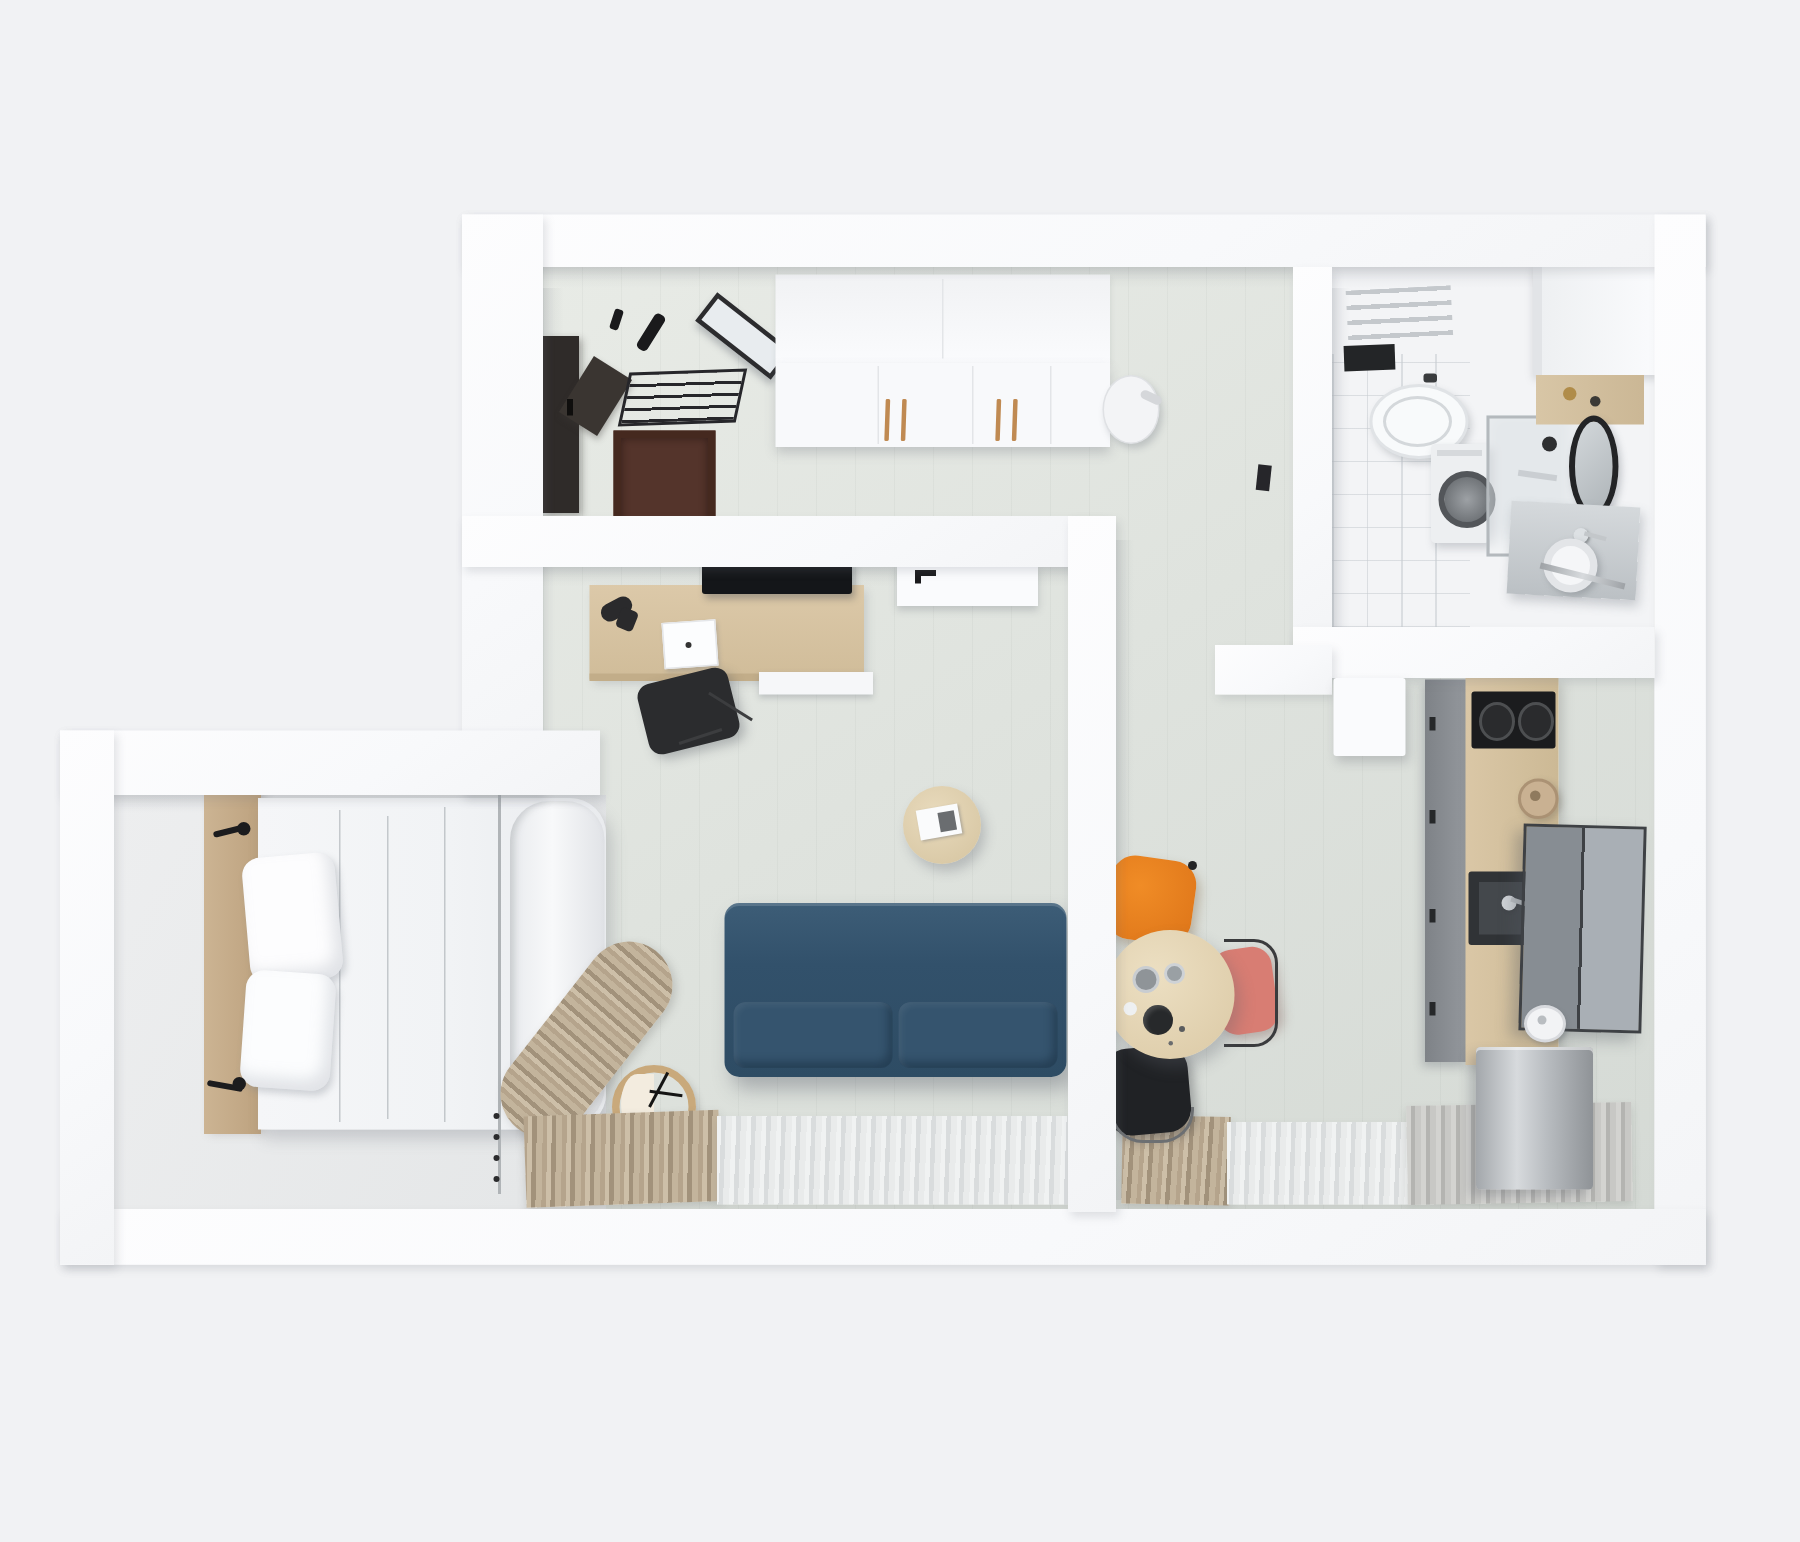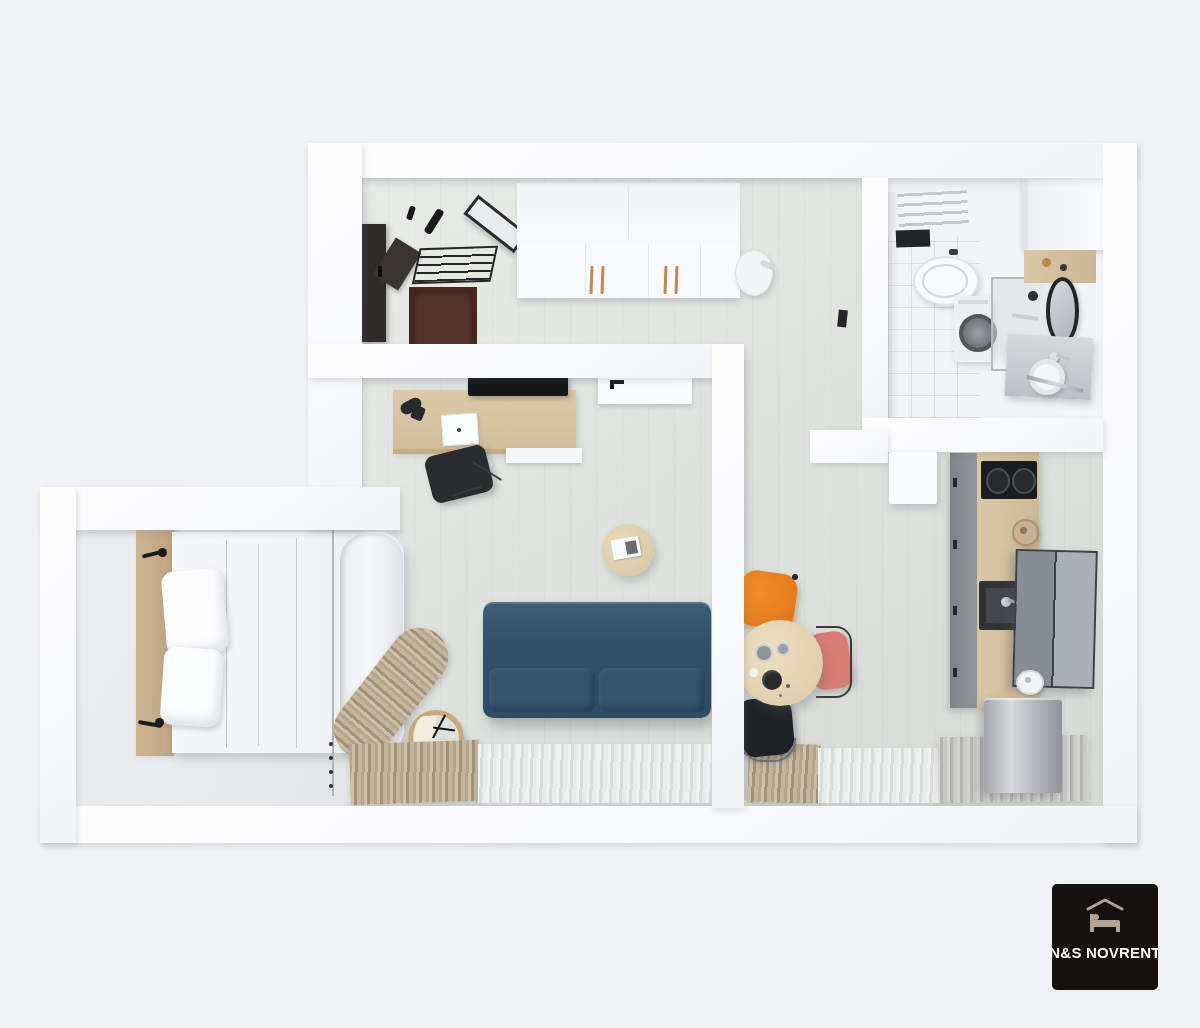--- a/index.html
+++ b/index.html
@@ -196,24 +196,14 @@
   <div class="wall" style="left:40px;top:487px;width:360px;height:43px;"></div>
   <div class="wall" style="left:40px;top:487px;width:36px;height:356px;"></div>
   <div class="wall" style="left:308px;top:344px;width:429px;height:34px;"></div>
   <div class="wall" style="left:712px;top:344px;width:32px;height:464px;"></div>
   <div class="wall" style="left:862px;top:178px;width:26px;height:254px;"></div>
   <div class="wall" style="left:862px;top:418px;width:241px;height:34px;"></div>
   <div class="wall" style="left:810px;top:430px;width:78px;height:33px;"></div>
 
   <div class="abs" style="left:889px;top:452px;width:48px;height:52px;background:#fafbfd;border-radius:2px;box-shadow:2px 4px 7px rgba(105,110,120,.3);"></div>
 
-  <div class="logo">
-    <svg width="48" height="42" viewBox="0 0 48 42" style="margin-top:12px;">
-      <path d="M7 13 L24 4 L41 13" fill="none" stroke="#b3a193" stroke-width="3" stroke-linecap="round" stroke-linejoin="round"></path>
-      <rect x="9" y="18" width="4" height="18" fill="#b3a193"></rect>
-      <rect x="9" y="24" width="30" height="7" rx="2" fill="#b3a193"></rect>
-      <rect x="35" y="28" width="4" height="8" fill="#b3a193"></rect>
-      <circle cx="15" cy="21" r="3" fill="#b3a193"></circle>
-    </svg>
-    <div class="logo-text">N&amp;S NOVRENT</div>
-  </div>
 
 </div>
 
 </body></html>

